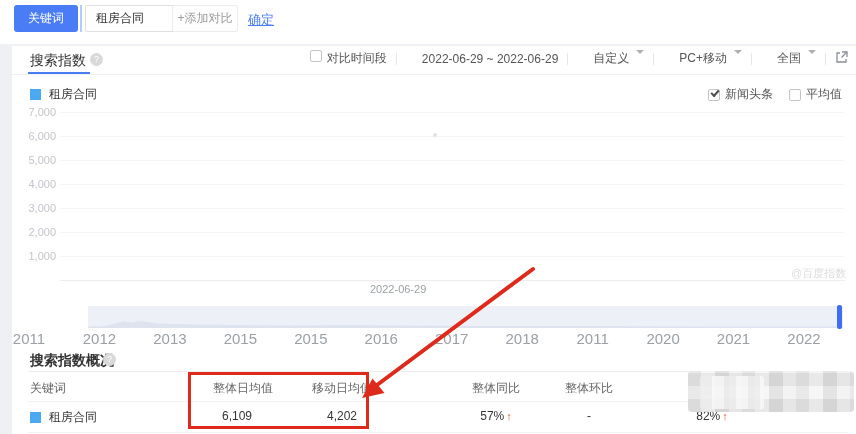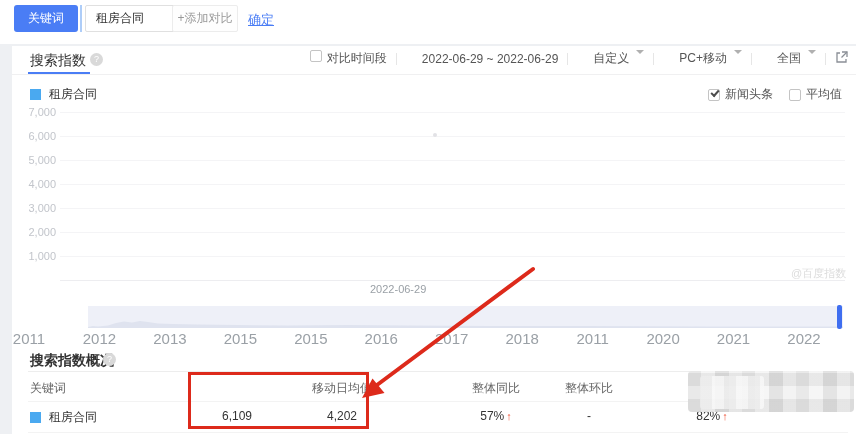--- a/index.html
+++ b/index.html
@@ -192,20 +192,21 @@
       <span>2022</span>
     </div>
 
   <span class="abs ov-title">搜索指数概况</span>
   <span class="abs help-icon help-2">?</span>
   <div class="abs t-line t-top"></div>
   <div class="abs t-line t-mid"></div>
   <div class="abs t-line t-bot"></div>
 
   <span class="abs th" style="left:30px">关键词</span>
+  <span class="abs th cell" style="left:183px">整体日均值</span>
   <span class="abs th cell" style="left:282px">移动日均值</span>
   <span class="abs th cell" style="left:436px">整体同比</span>
   <span class="abs th cell" style="left:529px">整体环比</span>
 
   <div class="abs td kwcell" style="left:30px">
     <span class="sq"></span>
     <span>租房合同</span>
   </div>
   <span class="abs td cell" style="left:177px">6,109</span>
   <span class="abs td cell" style="left:282px">4,202</span>

